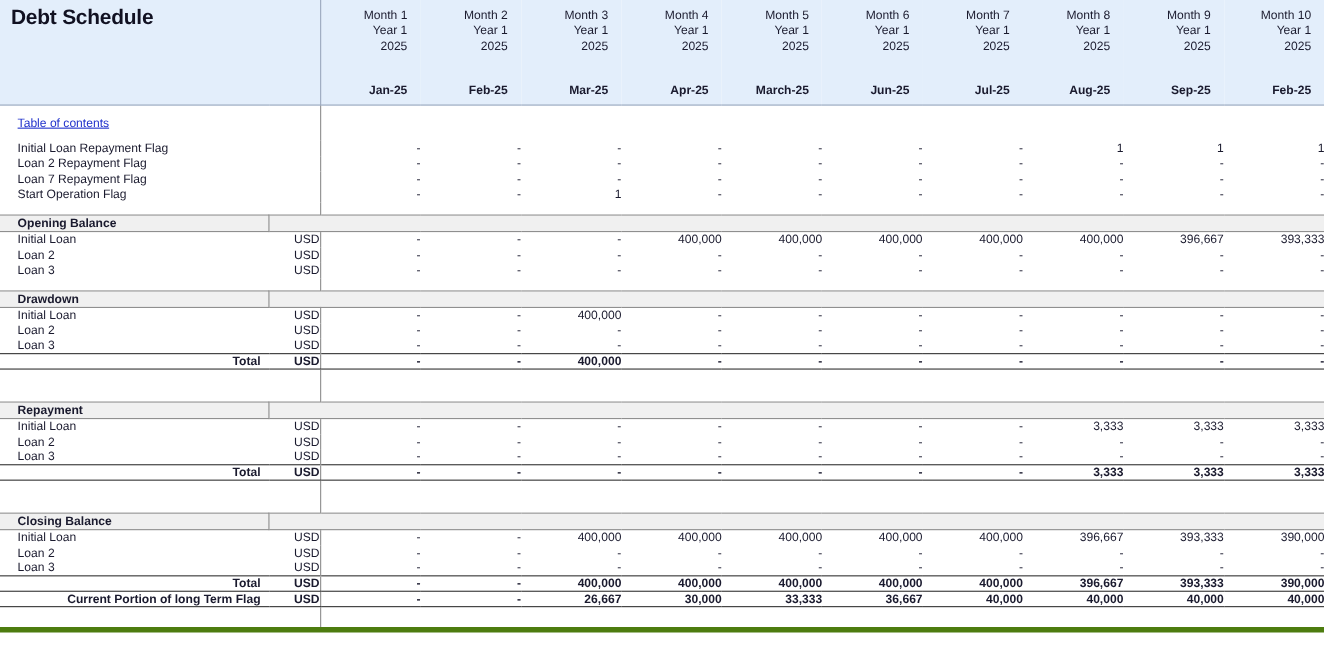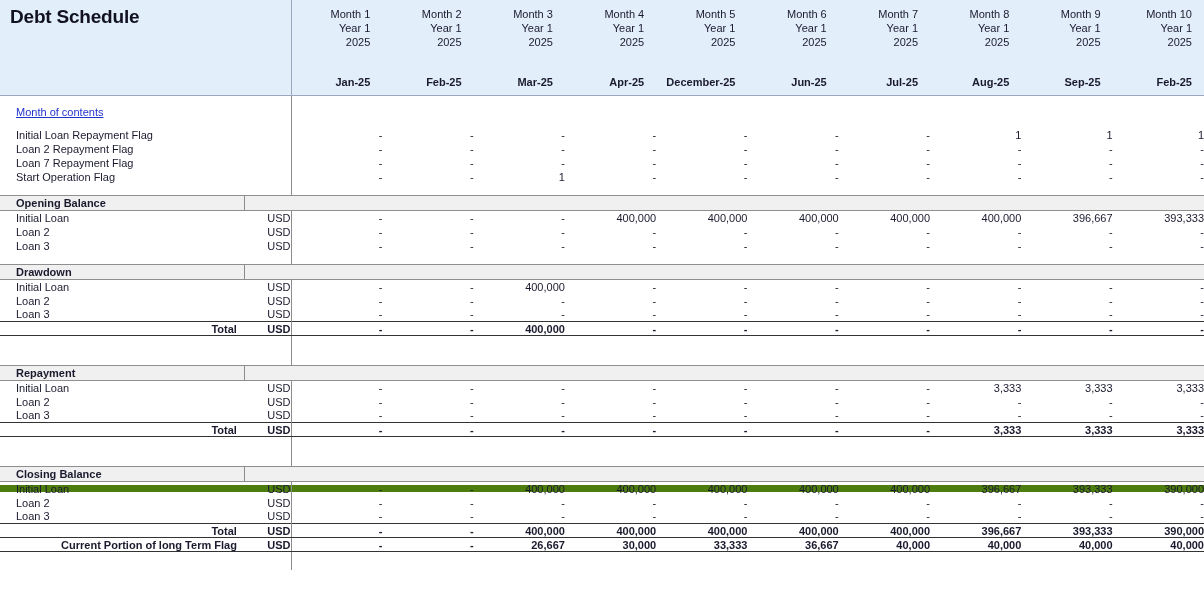--- a/index.html
+++ b/index.html
@@ -12,23 +12,23 @@
     height: 608px;
     font-family: "Liberation Sans", sans-serif;
     font-size: 11px;
     color: #1a1a2e;
     overflow: hidden;
   }
 
   #sheet {
     position: relative;
     width: 1204px;
-    height: 492px;
+    height: 575px;
     box-sizing: border-box;
-    border-bottom: 7px solid #4d7c0f;
+    border-bottom: 5px solid #4d7c0f;
   }
 
   table.grid {
     width: 1204px;
     border-collapse: collapse;
     table-layout: fixed;
   }
 
   col.label-col  { width: 228px; }
   col.unit-col   { width: 43px; }
@@ -167,21 +167,21 @@
           <td class="hdr-col">
             <span class="mlabel">Month 4</span>
             <span class="ylabel">Year 1</span>
             <span class="yr">2025</span>
             <span class="date">Apr-25</span>
           </td>
           <td class="hdr-col">
             <span class="mlabel">Month 5</span>
             <span class="ylabel">Year 1</span>
             <span class="yr">2025</span>
-            <span class="date">December-25</span>
+            <span class="date">March-25</span>
           </td>
           <td class="hdr-col">
             <span class="mlabel">Month 6</span>
             <span class="ylabel">Year 1</span>
             <span class="yr">2025</span>
             <span class="date">Jun-25</span>
           </td>
           <td class="hdr-col">
             <span class="mlabel">Month 7</span>
             <span class="ylabel">Year 1</span>
@@ -201,21 +201,21 @@
             <span class="date">Sep-25</span>
           </td>
           <td class="hdr-col">
             <span class="mlabel">Month 10</span>
             <span class="ylabel">Year 1</span>
             <span class="yr">2025</span>
             <span class="date">Feb-25</span>
           </td>
         </tr>
         <tr class="toc-row">
-          <td class="lbl"><span class="toc-link">Month of contents</span></td>
+          <td class="lbl"><span class="toc-link">Table of contents</span></td>
           <td class="unit blank"></td>
           <td class="val"></td>
           <td class="val"></td>
           <td class="val"></td>
           <td class="val"></td>
           <td class="val"></td>
           <td class="val"></td>
           <td class="val"></td>
           <td class="val"></td>
           <td class="val"></td>

